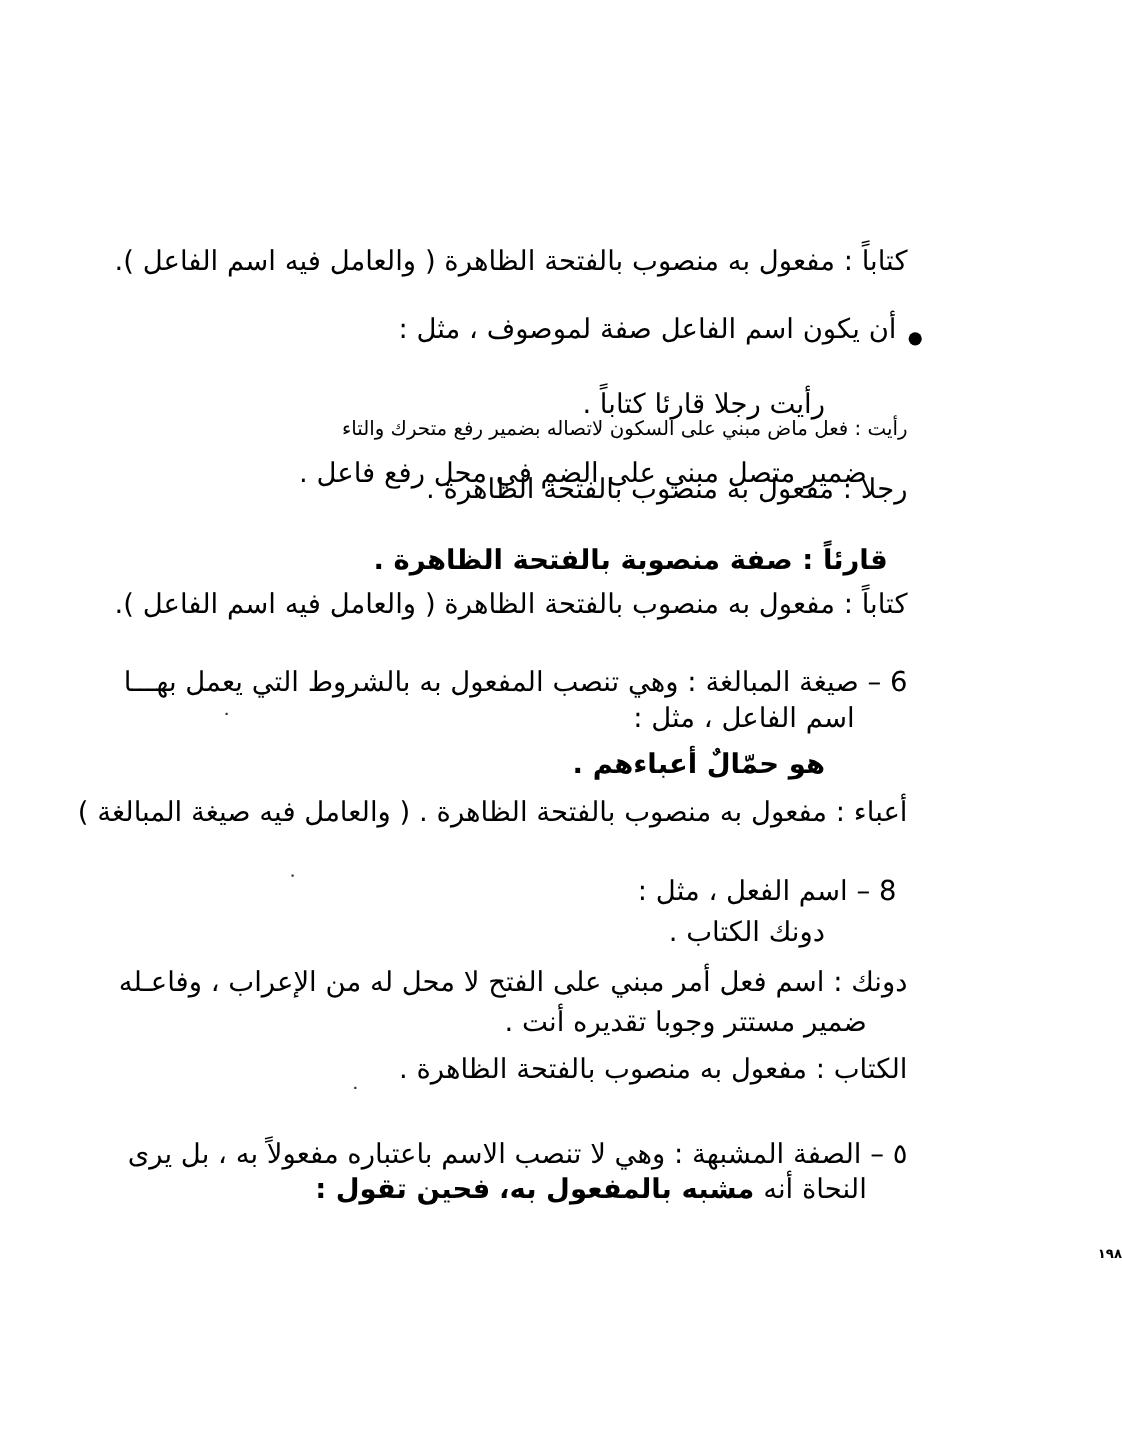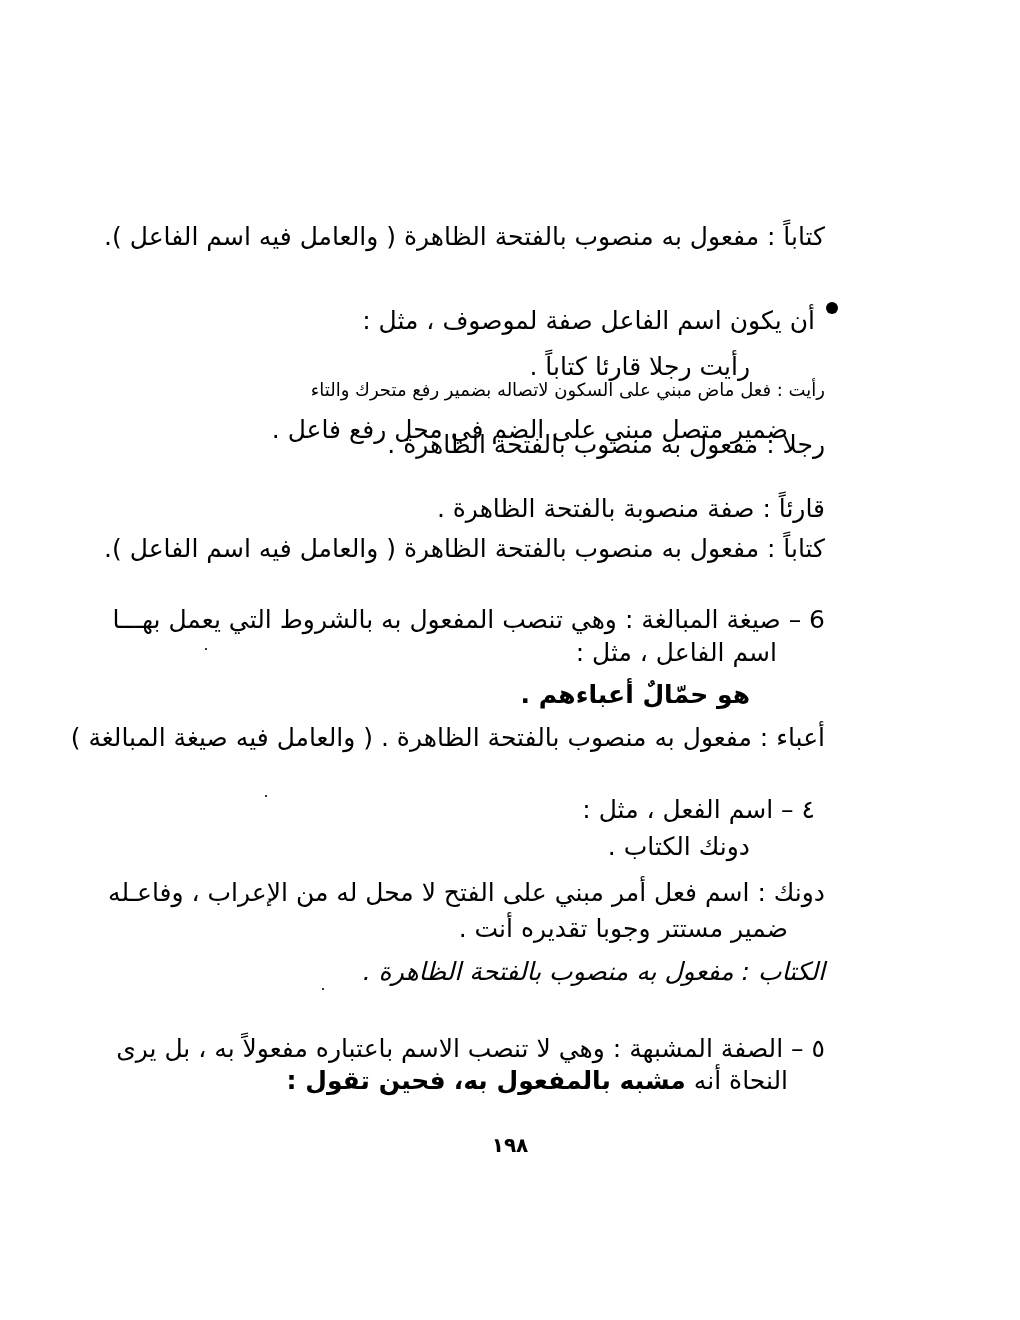--- a/index.html
+++ b/index.html
@@ -10,54 +10,54 @@
     .line {
       position: absolute; direction: rtl; white-space: nowrap;
       font-size: 25px; line-height: 1; font-weight: normal;
     }
     .bold { font-weight: bold; }
     .bullet {
       position: absolute; width: 12px; height: 12px; border-radius: 50%;
       background: #000;
     }
     .pagenum {
-      position: absolute; font-size: 20px; font-weight: bold; direction: rtl;
-      left: 0; width: 1020px; text-align: center;
+      position: absolute; font-size: 12px; font-weight: bold; direction: rtl;
+      left: 0; width: 1020px; 
     }
     .speck { position: absolute; width: 2px; height: 2px; background: #333; }
   </style>
 </head>
 <body>
 
 <div>
 
   <div class="line" style="right:195px; top:224px;">كتاباً : مفعول به منصوب بالفتحة الظاهرة ( والعامل فيه اسم الفاعل ).</div>
 
   <div class="bullet" style="left:826px; top:302px;"></div>
-  <div class="line" style="right:205px; top:308px;">أن يكون اسم الفاعل صفة لموصوف ، مثل :</div>
+  <div class="line" style="right:205px; top:286px;">أن يكون اسم الفاعل صفة لموصوف ، مثل :</div>
   <div class="line" style="right:270px; top:337px;margin-top:17px;">رأيت رجلا قارئا كتاباً .</div>
 
   <div class="line" style="right:195px; top:381px; font-size:18px; letter-spacing:0px;">رأيت : فعل ماض مبني على السكون لاتصاله بضمير رفع متحرك والتاء</div>
   <div class="line" style="right:232px; top:417px;">ضمير متصل مبني على الضم في محل رفع فاعل .</div>
 
   <div class="line" style="right:195px; top:432px;">رجلا : مفعول به منصوب بالفتحة الظاهرة .</div>
-  <div class="line" style="right:195px; top:496px;">قارئاً : صفة منصوبة بالفتحة الظاهرة .</div>
+  <div class="line" style="right:213px; top:496px;font-weight:bold;">قارئاً : صفة منصوبة بالفتحة الظاهرة .</div>
   <div class="line" style="right:195px; top:536px;">كتاباً : مفعول به منصوب بالفتحة الظاهرة ( والعامل فيه اسم الفاعل ).</div>
 
   <div class="line" style="right:195px; top:607px;">6 – صيغة المبالغة : وهي تنصب المفعول به بالشروط التي يعمل بهـــا</div>
   <div class="line" style="right:243px; top:640px;margin-left:28px;">اسم الفاعل ، مثل :</div>
   <div class="line bold" style="right:270px; top:682px;">هو حمّالٌ أعباءهم .</div>
   <div class="line" style="right:195px; top:725px;">أعباء : مفعول به منصوب بالفتحة الظاهرة . ( والعامل فيه صيغة المبالغة )</div>
 
-  <div class="line" style="right:205px; top:797px;">٤ – اسم الفعل ، مثل :</div>
+  <div class="line" style="right:205px; top:797px;">8 – اسم الفعل ، مثل :</div>
   <div class="line" style="right:270px; top:834px;">دونك الكتاب .</div>
 
   <div class="line" style="right:195px; top:880px;">دونك : اسم فعل أمر مبني على الفتح لا محل له من الإعراب ، وفاعـله</div>
   <div class="line" style="right:232px; top:916px;margin-left:12px;">ضمير مستتر وجوبا تقديره أنت .</div>
-  <div class="line" style="right:195px; top:959px;font-style:italic;">الكتاب : مفعول به منصوب بالفتحة الظاهرة .</div>
+  <div class="line" style="right:195px; top:959px;">الكتاب : مفعول به منصوب بالفتحة الظاهرة .</div>
 
   <div class="line" style="right:195px; top:1036px;">٥ – الصفة المشبهة : وهي لا تنصب الاسم باعتباره مفعولاً به ، بل يرى</div>
   <div class="line" style="right:232px; top:1068px;text-align:center;">
     <span>النحاة أنه</span>
     <span class="bold">مشبه بالمفعول به،</span>
     <span class="bold">فحين تقول :</span>
   </div>
 
   <div class="pagenum" style="top:1133px;">١٩٨</div>
 

